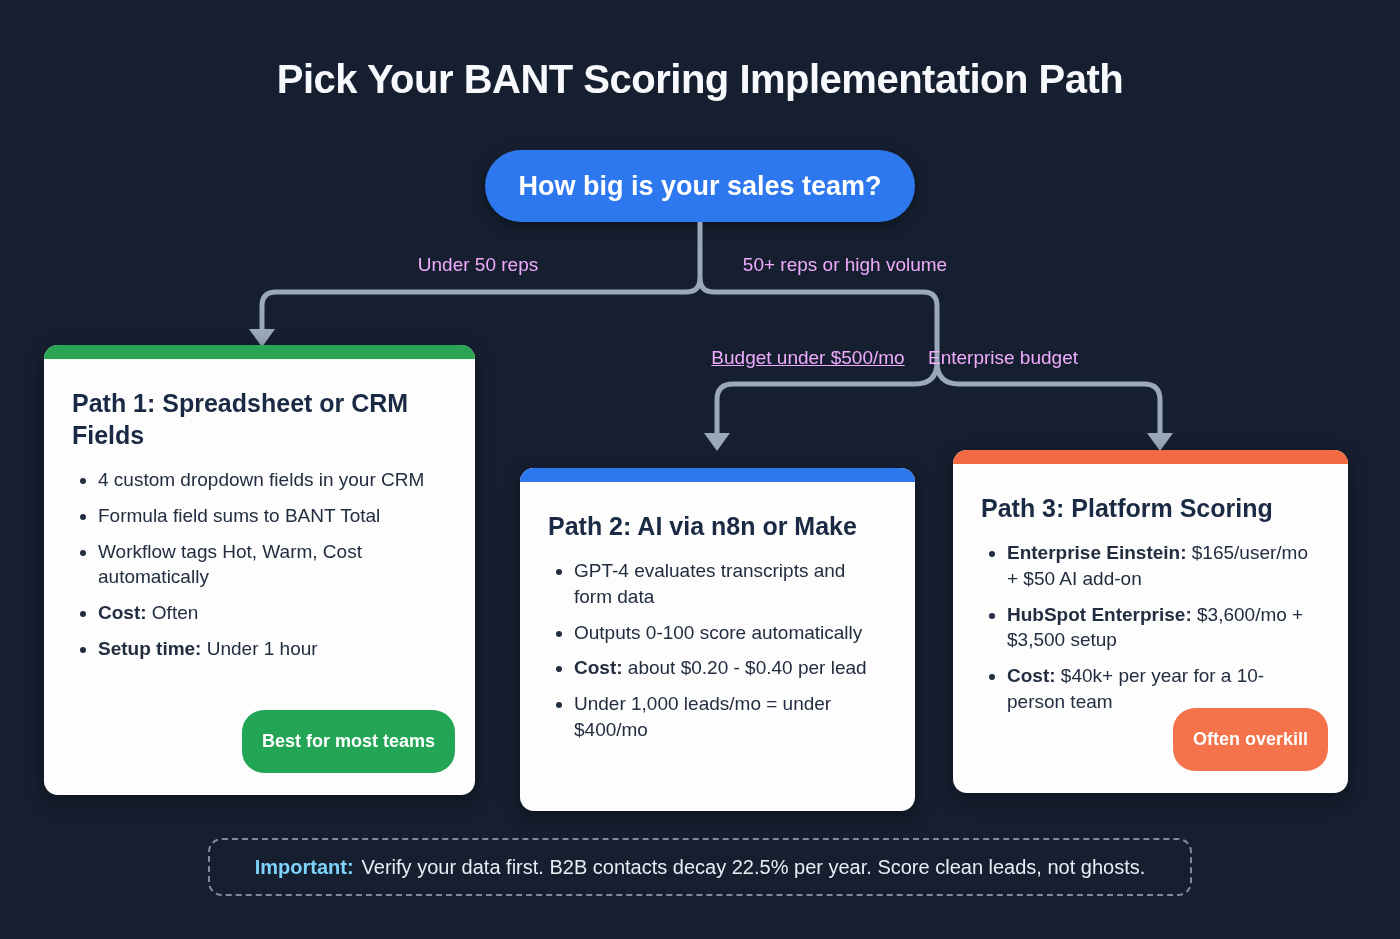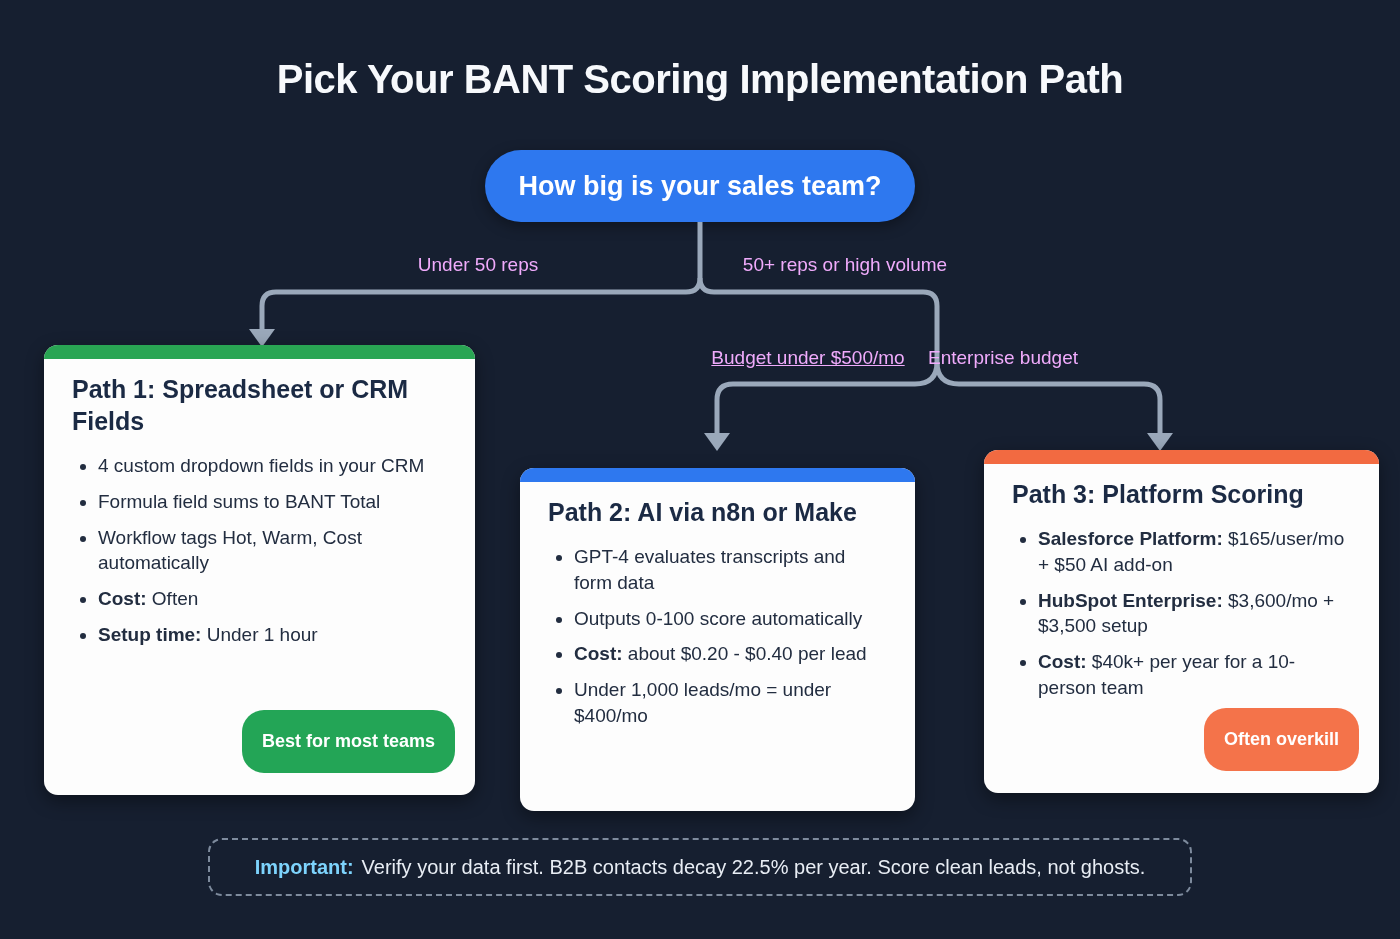--- a/index.html
+++ b/index.html
@@ -29,21 +29,21 @@
     position:absolute;transform:translateX(-50%);
     color:#f0abfc;font-size:19px;white-space:nowrap;
   }
   .card{
     position:absolute;
     background:#fdfdfd;border-radius:14px;
     box-shadow:0 6px 18px rgba(0,0,0,0.4);
     overflow:hidden;
   }
   .card-accent-bar{height:14px;width:100%;}
-  .card-body{padding:14px 28px 0 28px;}
+  .card-body{padding:28px 28px 0 28px;}
   .card-title{
     color:#1b2a44;font-size:25px;font-weight:bold;line-height:1.28;
     margin:0 0 16px 0;
   }
   .card-bullets{
     margin:0;padding:0 0 0 26px;
     color:#222d40;font-size:19px;line-height:1.36;
   }
   .card-bullets li{margin-bottom:10px;}
   .card-bullets .b{font-weight:bold;}
@@ -110,26 +110,26 @@
       <ul class="card-bullets">
           <li><span>GPT-4 evaluates transcripts and form data</span></li>
           <li><span>Outputs 0-100 score automatically</span></li>
           <li><span class="b">Cost:</span><span> about $0.20 - $0.40 per lead</span></li>
           <li><span>Under 1,000 leads/mo = under $400/mo</span></li>
         </ul>
     </div>
 
   </div>
 
-  <div class="card" style="left:984px;top:450px;width:395px;height:343px;">
+  <div class="card" style="left:953px;top:450px;width:395px;height:343px;">
     <div class="card-accent-bar" style="background: rgb(242, 106, 65);"></div>
     <div class="card-body">
       <div class="card-title">Path 3: Platform Scoring</div>
       <ul class="card-bullets">
-          <li><span class="b">Salesforce Platform:</span><span> $165/user/mo + $50 AI add-on</span></li>
+          <li><span class="b">Enterprise Einstein:</span><span> $165/user/mo + $50 AI add-on</span></li>
           <li><span class="b">HubSpot Enterprise:</span><span> $3,600/mo + $3,500 setup</span></li>
           <li><span class="b">Cost:</span><span> $40k+ per year for a 10-person team</span></li>
         </ul>
     </div>
     <div class="card-badge" style="background: rgb(244, 115, 74);">Often overkill</div>
   </div>
 
   <div class="note-box">
     <span class="b">Important:</span>
     <span>Verify your data first. B2B contacts decay 22.5% per year. Score clean leads, not ghosts.</span>

